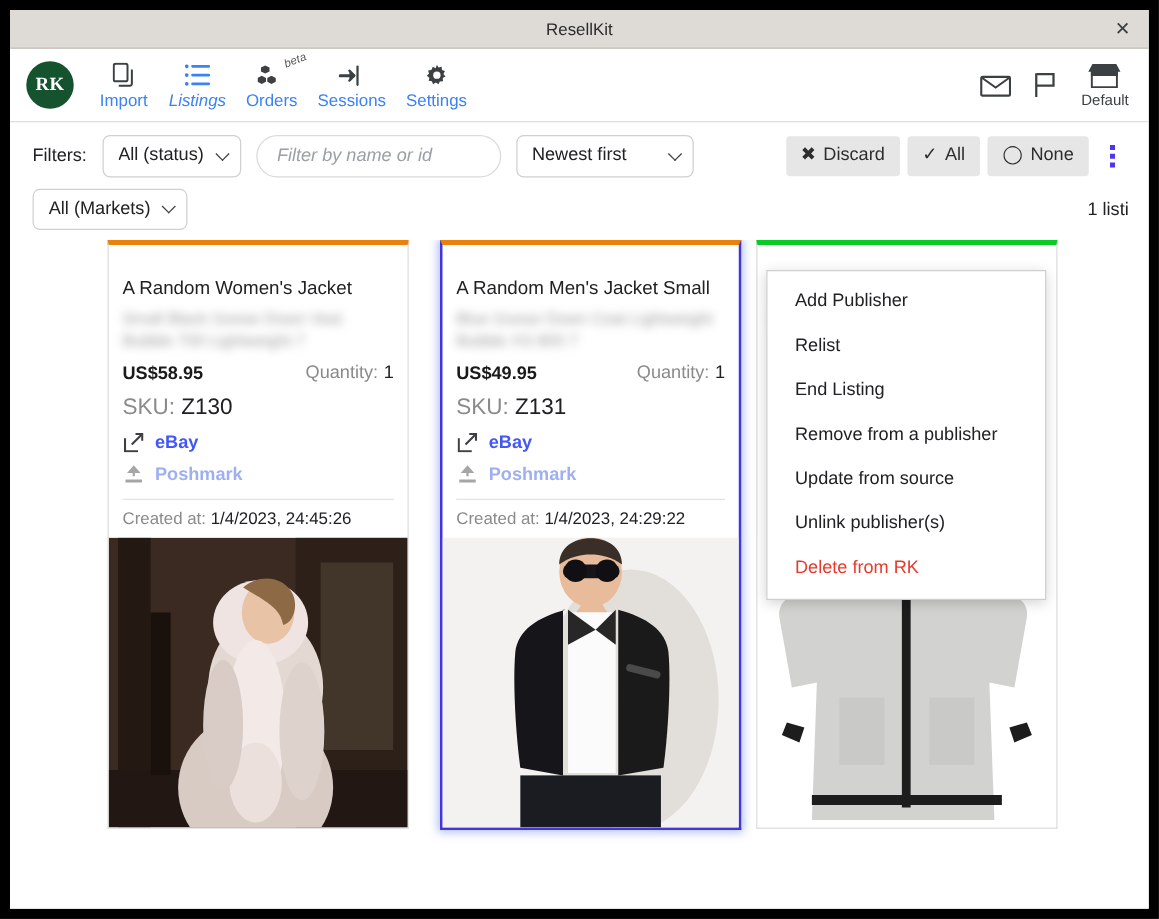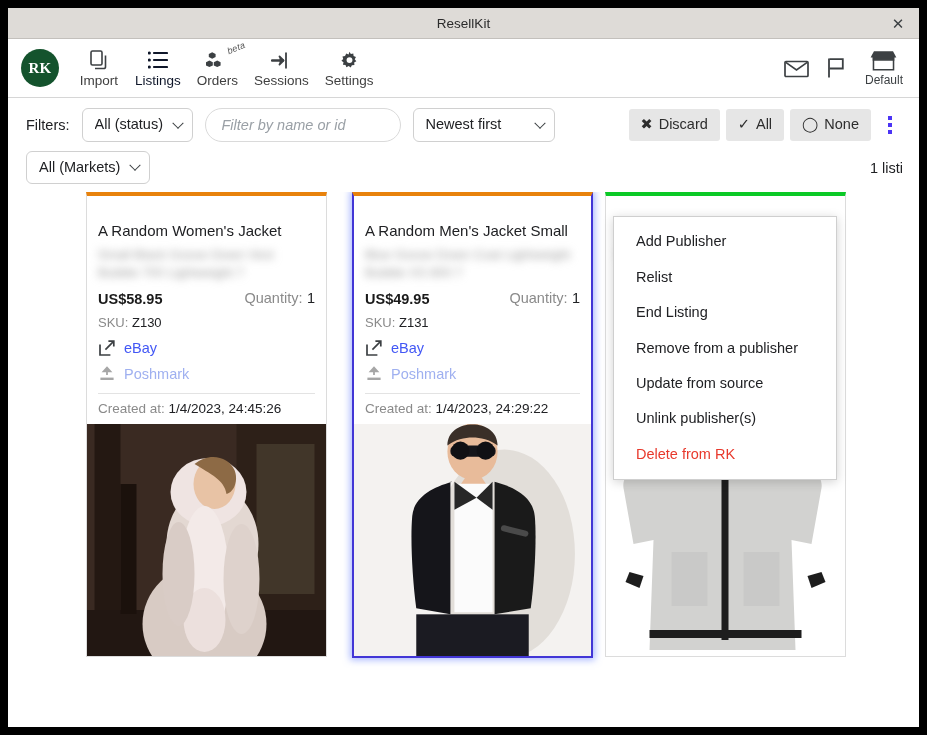--- a/index.html
+++ b/index.html
@@ -47,22 +47,22 @@
     font-size: 15px; font-weight: 700; letter-spacing: .3px;
     display: flex; align-items: center; justify-content: center;
     flex: none; margin-right: 12px;
   }
   .navitem {
     display: flex; flex-direction: column; align-items: center;
     justify-content: center; min-width: 56px; padding: 0 8px;
     cursor: pointer; position: relative; height: 100%;
   }
   .navitem .nav-ico { height: 24px; display:flex; align-items:center; justify-content:center; color:#3c4043; }
-  .navitem .nav-label { font-size: 13.5px; color: #404040; margin-top: 2px; line-height: 1; }
-  .navitem.active .nav-ico, .navitem.active .nav-label { color: #0f172a; }
+  .navitem .nav-label { font-size: 13.5px; color: #3b82f6; margin-top: 2px; line-height: 1; }
+  .navitem.active .nav-ico, .navitem.active .nav-label { color: #3b82f6; font-style: italic; }
   .beta-tag {
     position: absolute; top: 4px; right: 1px;
     font-size: 9px; color: #555; transform: rotate(-22deg);
     font-style: italic; letter-spacing: .2px;
   }
   .nav-spacer { flex: 1; }
   .nav-right { display: flex; align-items: center; gap: 18px; text-align: right; }
   .nav-icon-btn { display: flex; flex-direction: column; align-items: center; cursor: pointer; color: #3c4043; }
   .nav-icon-btn .nav-label { font-size: 12px; color:#3c4043; margin-top:1px; }
   
@@ -129,26 +129,27 @@
   .card-title { font-size: 15px; color: #202124; line-height: 1.25; white-space: nowrap; overflow: hidden; }
   .card-desc {
     font-size: 13px; color: #9b9b9b; line-height: 1.35;
     margin-top: 5px; height: 34px; overflow: hidden;
     filter: blur(4px); user-select: none;
   }
   .row-price { display: flex; align-items: flex-end; justify-content: space-between; margin-top: 9px; }
   .price { font-size: 14.5px; font-weight: 700; color: #1a1a1a; }
   .qty-label { font-size: 14.5px; color: #8a8a8a; }
   .qty-val { font-size: 14.5px; color: #202124; }
-  .row-sku { margin-top: 8px; font-size: 13px; }
+  .row-sku { margin-top: 8px; font-size: 18px; }
   .sku-label { color: #8a8a8a; }
   .sku-val { color: #202124; }
   .chan {
     display: flex; align-items: center; gap: 9px; margin-top: 9px;
     font-size: 14.5px;
+    font-weight: bold;
   }
   .chan .ico { width: 17px; height: 17px; flex: none; display: flex; align-items: center; justify-content: center; }
   .chan.link-active { color: #4257f5; cursor: pointer; }
   .chan.link-muted { color: #9fb0f0; }
   .created {
     border-top: 1px solid #e3e3e3; margin-top: 11px;
     padding-top: 7px; font-size: 13.5px; white-space: nowrap;
   }
   .created-label { color: #8a8a8a; }
   .created-val { color: #202124; }

